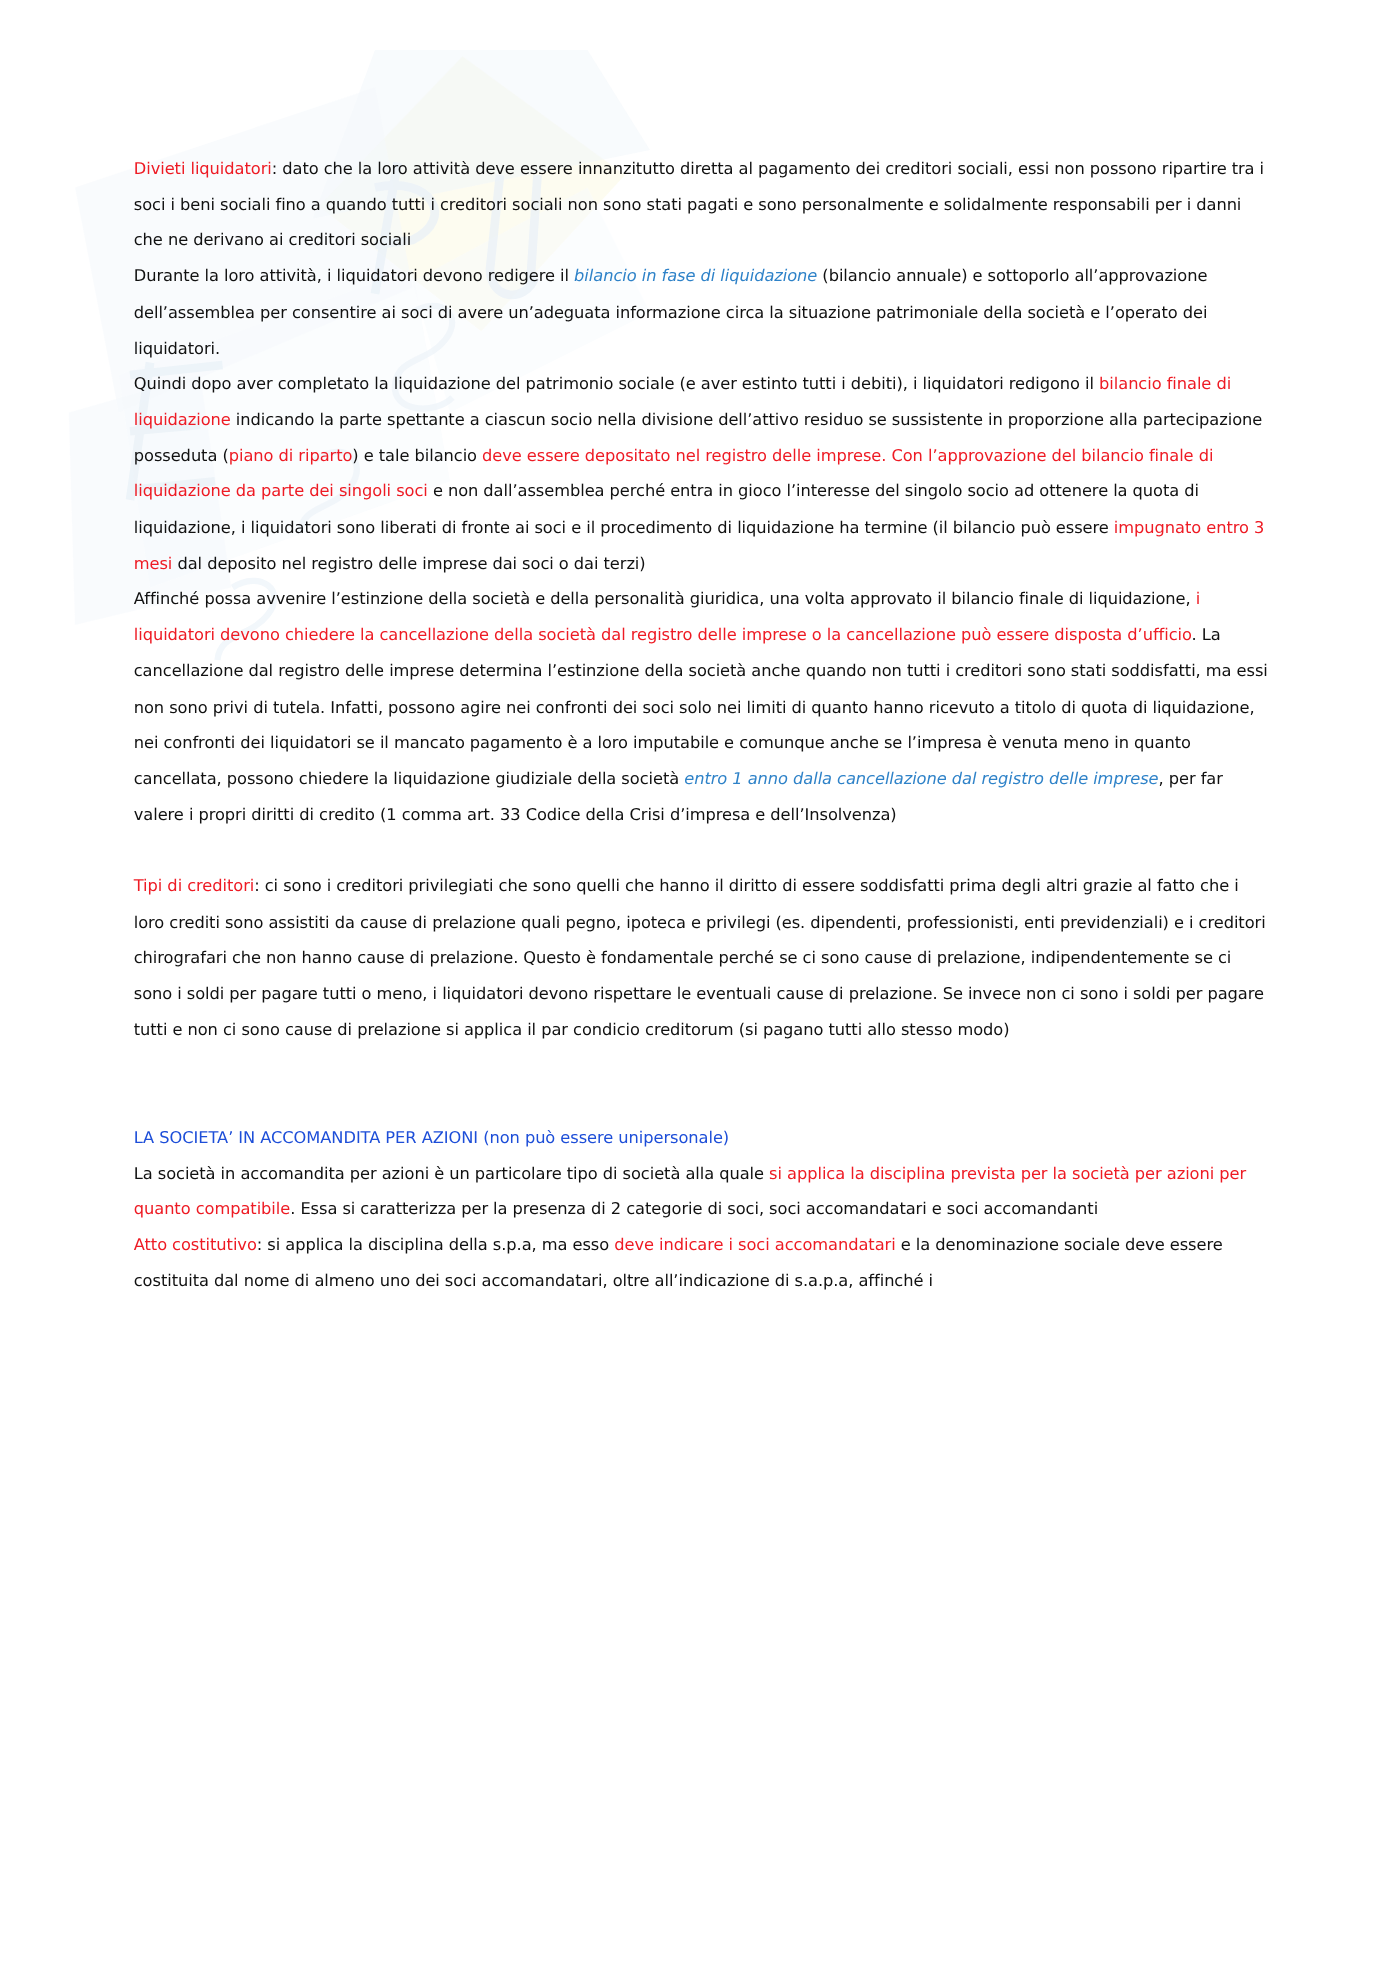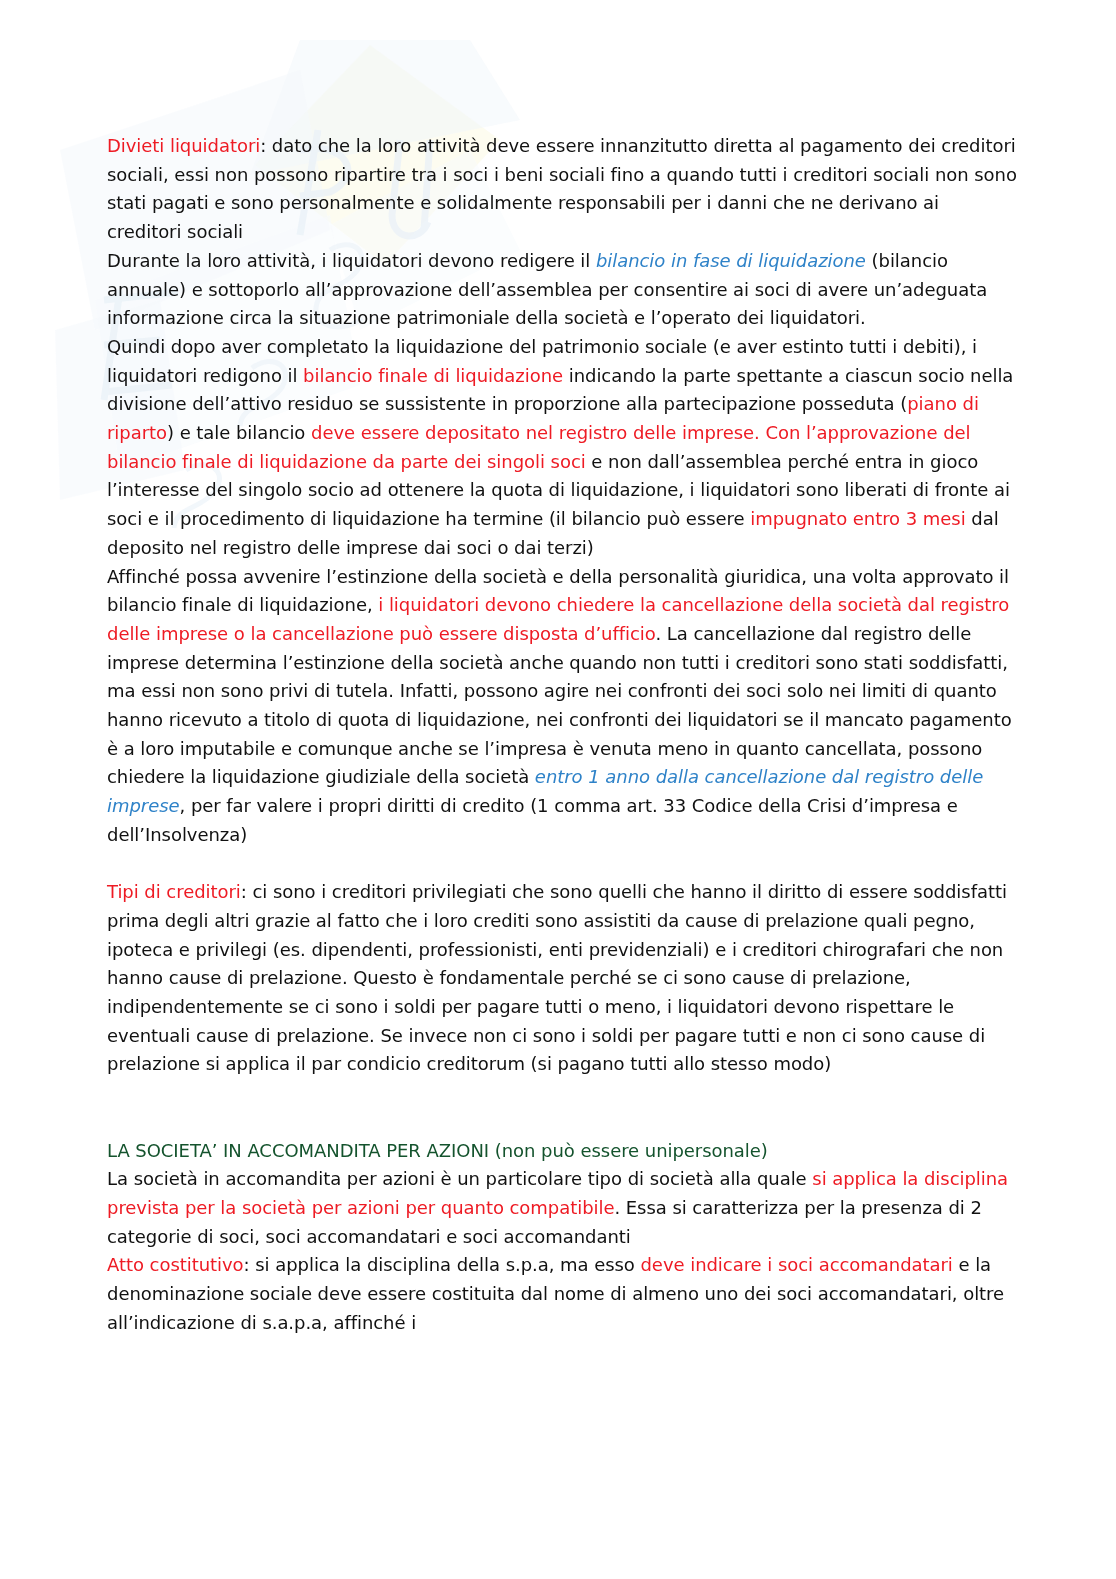--- a/index.html
+++ b/index.html
@@ -22,43 +22,43 @@
     width: 1116px;
     height: 1579px;
     pointer-events: none;
     z-index: 0;
   }
 
   
   #page {
     position: absolute;
     left: 107px;
-    top: 132px;
+    top: 122px;
     width: 912px;
     z-index: 2;
-    font-size: 18px;
+    font-size: 13px;
     line-height: 28.7px;
     color: #111111;
     letter-spacing: -0.05px;
   }
 
   .block {
     margin: 0;
     padding: 0;
   }
   .spacer {
     height: 28.7px;
   }
   .spacer-lg {
     height: 57.4px;
   }
 
   .red   { color: #ee1b24; }
   .blue  { color: #2e82c8; font-style: italic; }
-  .green { color: #14532d; }
+  .green { color: #1d4ed8; }
 </style>
 </head>
 <body>
 
 <svg id="watermark" viewBox="0 0 1116 1579" xmlns="http://www.w3.org/2000/svg">
   <g opacity="0.30">
     <polygon points="370,45 500,140 385,265 255,165" fill="#f7f2bf" opacity="0.75"></polygon>
     <polygon points="300,40 470,40 520,120 250,175" fill="#d3e3f0" opacity="0.55"></polygon>
     <polygon points="60,150 300,70 330,230 95,330" fill="#dbe8f3" opacity="0.5"></polygon>
     <polygon points="95,300 330,215 360,385 120,470" fill="#e3eef7" opacity="0.55"></polygon>

